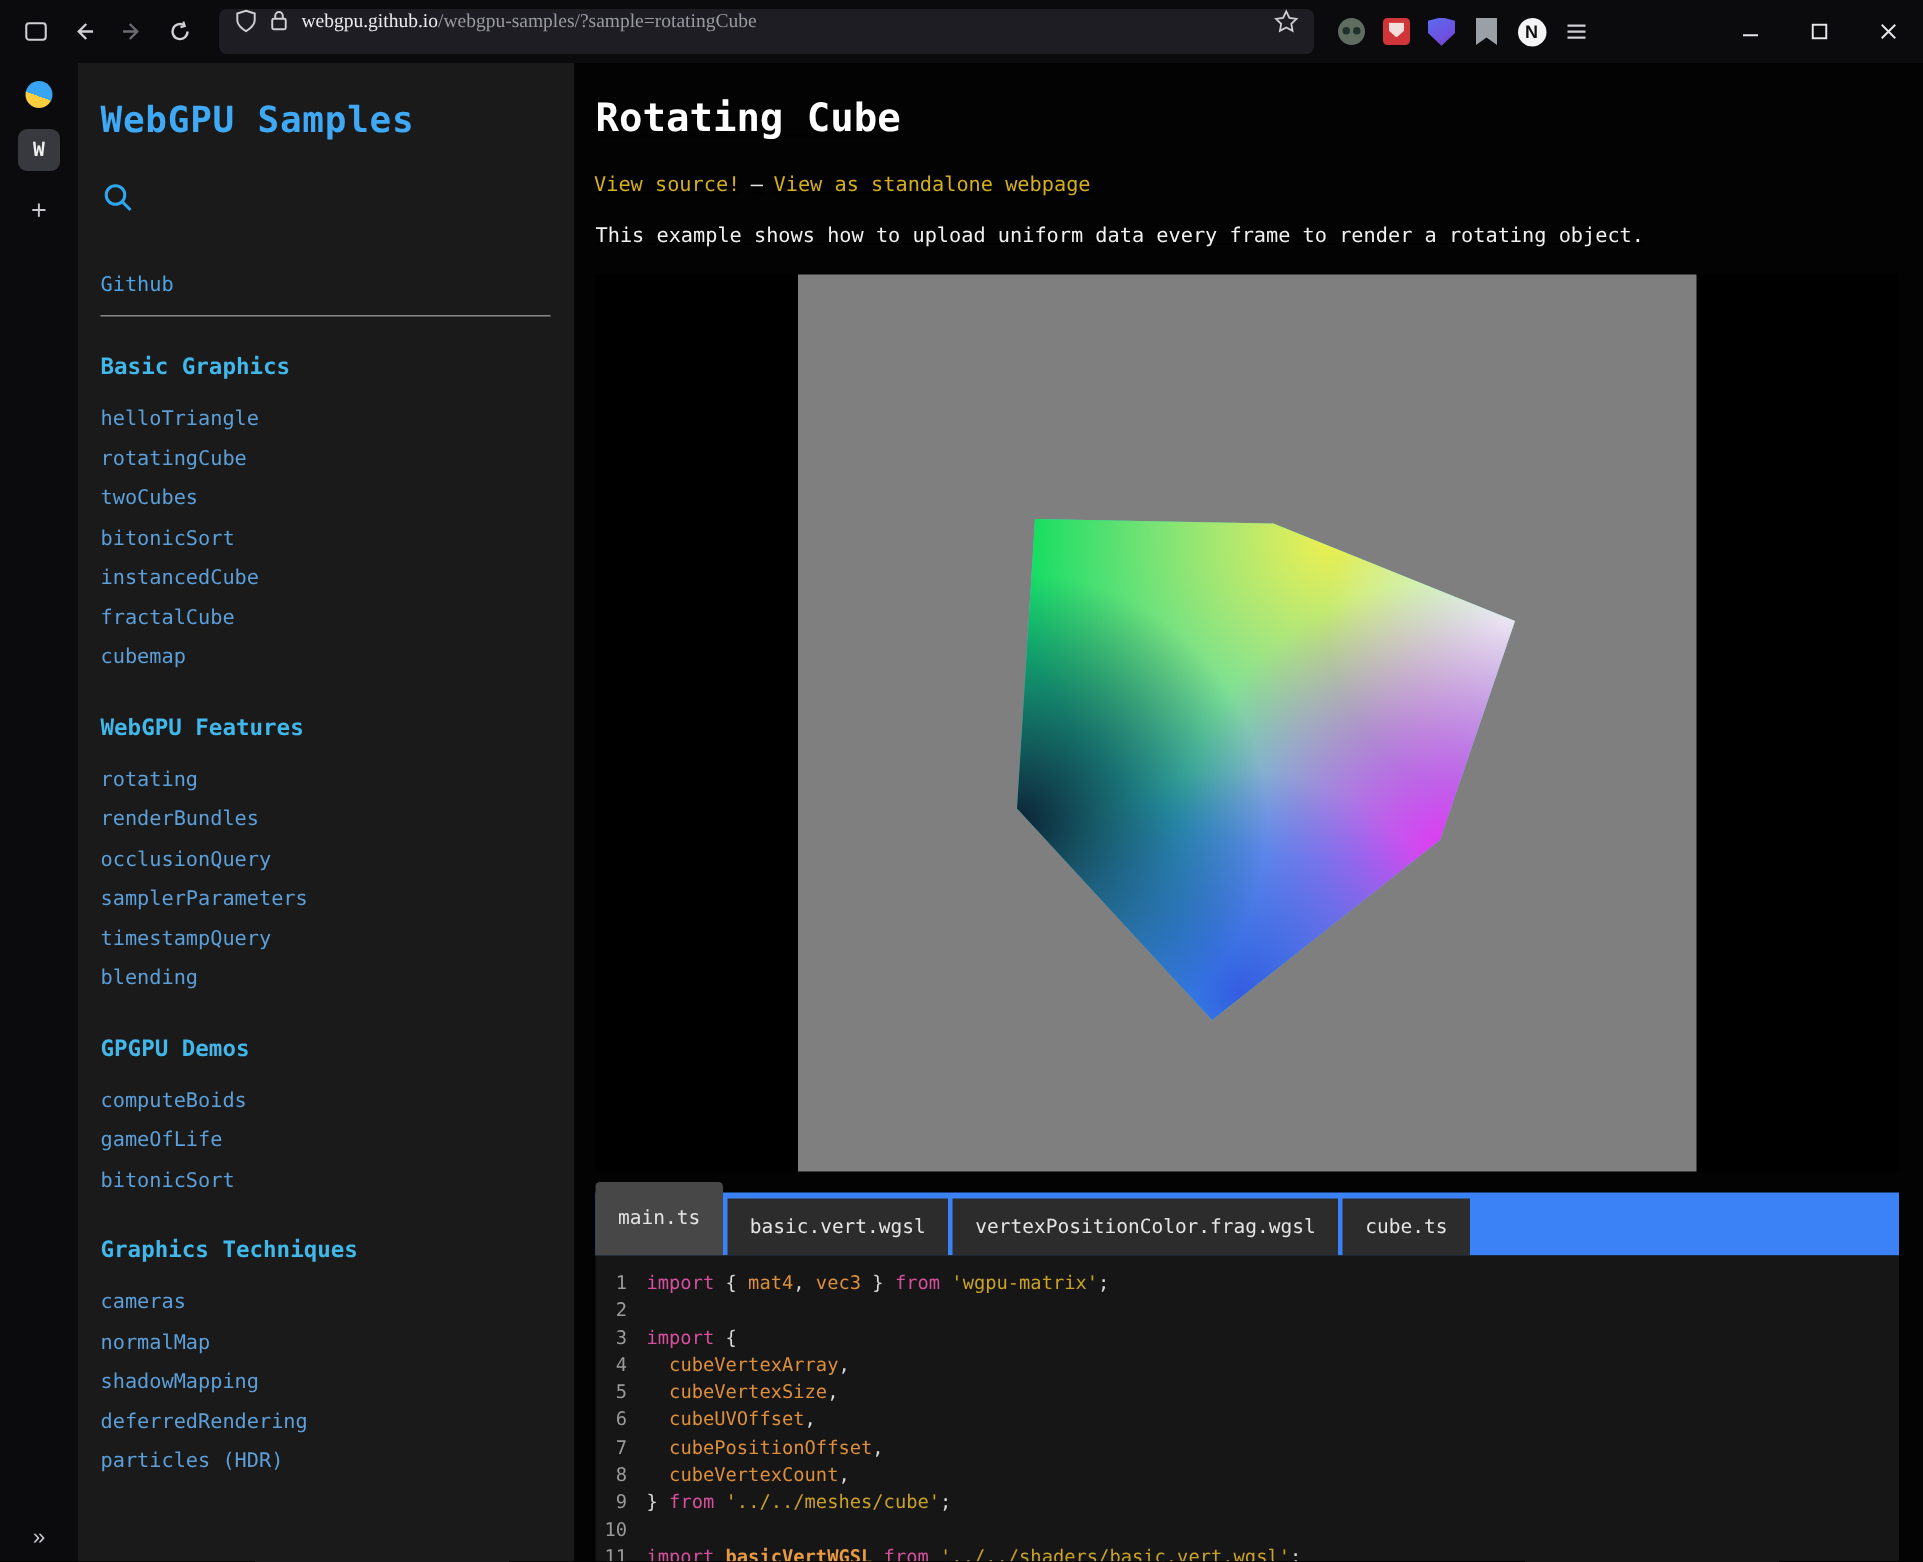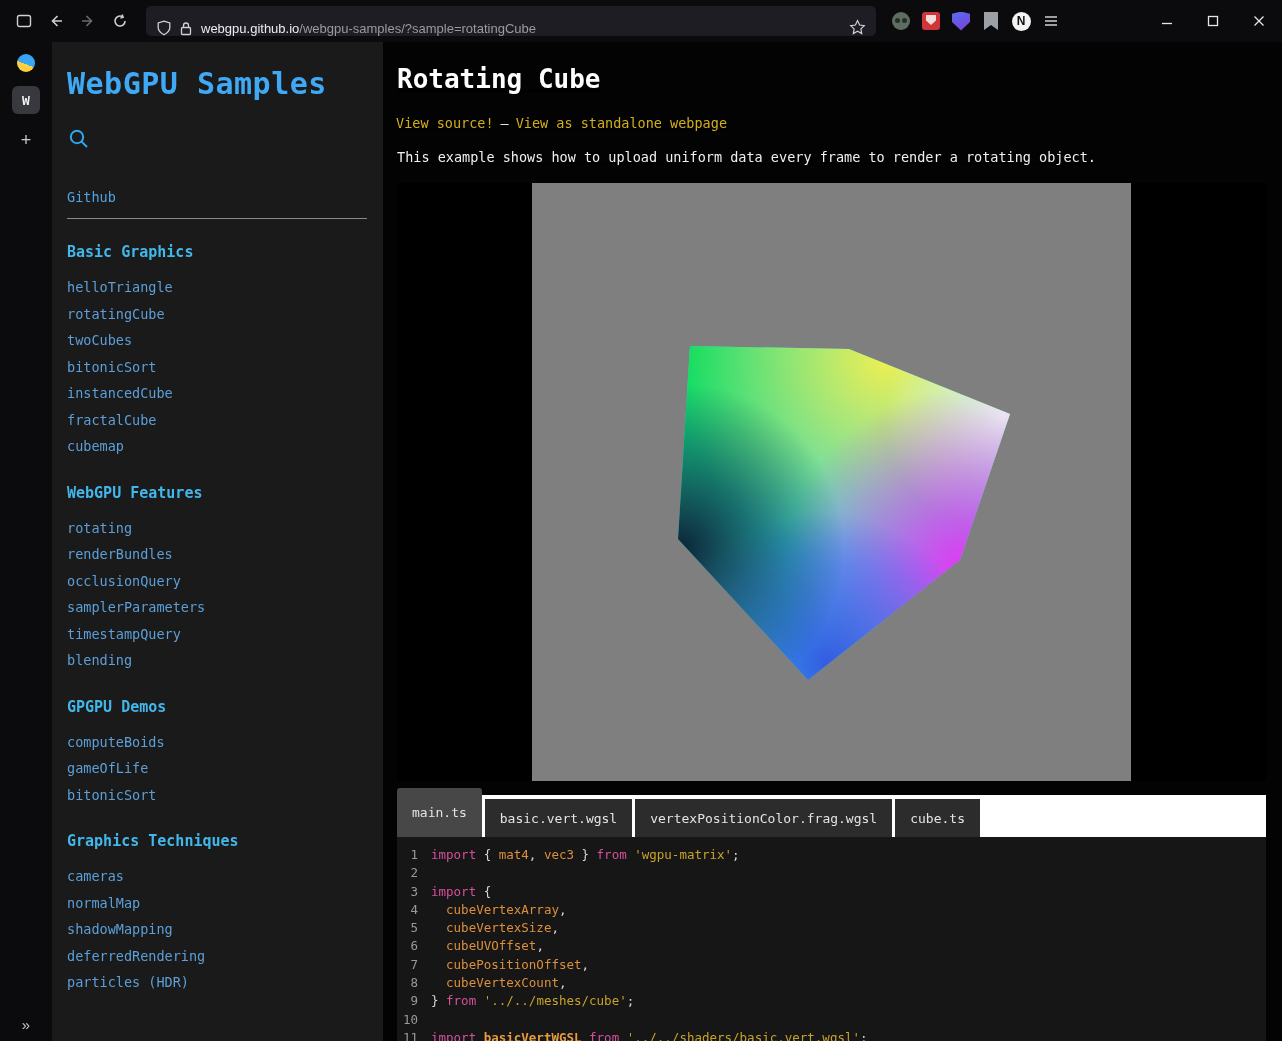--- a/index.html
+++ b/index.html
@@ -19,21 +19,21 @@
     padding-left:8px;
   }
   .tb-btn {
     width:32px; height:32px; border-radius:4px; flex:0 0 auto;
     display:flex; align-items:center; justify-content:center; color:#cfcfd4;
   }
   .tb-btn.dim { color:#6a6a70; }
   .urlbar {
     height:30px; width:730px; flex:0 0 auto; margin-left:10px;
     background:#1d1d23; border-radius:5px;
-    display:flex; align-items:flex-end; padding:0 10px; color:#cfcfd4;
+    display:flex; align-items:flex-start; padding:0 10px; color:#cfcfd4;font-family:Liberation Serif, serif;
   }
   .url-text { font-size:13px; margin-left:8px; flex:1 1 auto; white-space:nowrap; overflow:hidden; }
   .url-host { color:#ececf0; }
   .url-path { color:#9a9aa2; }
   .ext-row { display:flex; align-items:center; margin-left:10px; }
   .ext-btn { width:30px; height:30px; display:flex; align-items:center; justify-content:center; }
   .win-controls { margin-left:auto; display:flex; height:42px; }
   .win-btn { width:46px; height:42px; display:flex; align-items:center; justify-content:center; color:#e6e6ea; }
 
   
@@ -62,42 +62,42 @@
   .newtab { margin-top:12px; color:#c8c8cc; font-size:18px; width:28px; height:28px;
     display:flex; align-items:center; justify-content:center; font-family:"Liberation Sans",sans-serif; }
   .expand { position:absolute; bottom:8px; left:0; width:52px; text-align:center;
     color:#c8c8cc; font-size:15px; font-family:"Liberation Sans",sans-serif; }
 
   
   .sidebar {
     position:absolute; top:42px; left:52px; width:331px; bottom:0;
     background:#1a1a1a; padding:24px 16px 0 15px; overflow:hidden;
   }
-  .sidebar-title { margin:0; font-size:30px; font-weight:bold; color:#3fa9f5; letter-spacing:0.5px; }
+  .sidebar-title { margin:0; font-size:24px; font-weight:bold; color:#3fa9f5; letter-spacing:0.5px; }
   .search-wrap { margin-top:26px; }
   .github-link { display:inline-block; margin-top:38px; font-size:13.5px; color:#4fa3e3; text-decoration:none; }
   .sidebar-divider { margin:12px 0 0 0; border:0; border-bottom:1px solid #8a8a8a; width:300px; }
   .sec-heading { margin:24px 0 13px 0; font-size:15px; font-weight:bold; color:#41b7ea; }
   .sample-link { display:block; font-size:13.5px; line-height:26.5px; color:#5c9fd9; text-decoration:none; }
 
   
   .main { position:absolute; top:42px; left:383px; right:0; bottom:0; background:#030303; overflow:hidden;text-decoration:underline; }
   .page-title { margin:22px 0 0 14px; font-size:26px; font-weight:bold; color:#ffffff; }
   .links-row { margin:21px 0 0 13px; font-size:13.5px; }
   .gold-link { color:#d4af1a; text-decoration:none; }
   .link-sep { color:#e8e8e8; margin:0 7px; }
   .desc { margin:18px 0 0 14px; font-size:13.5px; color:#f0f0f0; }
 
   .canvas-wrap { position:absolute; left:14px; top:141px; width:869px; height:598px; background:#000; }
   .canvas-gray { position:absolute; left:135px; top:0; width:599px; height:598px; background:#7f7f7f; }
   .canvas-gray svg { position:absolute; left:0; top:0; }
 
   
   .editor { position:absolute; left:14px; top:753px; right:16px; bottom:0; }
-  .tabbar { height:42px; background:#ffffff; display:flex; align-items:flex-end; gap:3px; }
+  .tabbar { height:42px; background:#3b82f6; display:flex; align-items:flex-end; gap:3px; }
   .tab {
     background:#2c2c2c; color:#e4e4e4; font-size:13px; height:38px;
     padding:0 15px; display:flex; align-items:center; white-space:nowrap;
   }
   .tab.active { background:#474747; height:49px; border-radius:3px 3px 0 0; }
   .codearea { position:absolute; top:42px; left:0; right:0; bottom:0; background:#161616; padding-top:9px; overflow:hidden; }
   .line { display:flex; line-height:18.3px; font-size:12.5px; }
   .ln { flex:0 0 34px; text-align:right; color:#9a9a9a; padding-right:13px; }
   .lc { white-space:pre; color:#d8d8d8; }
   .kw { color:#d5509c; }

